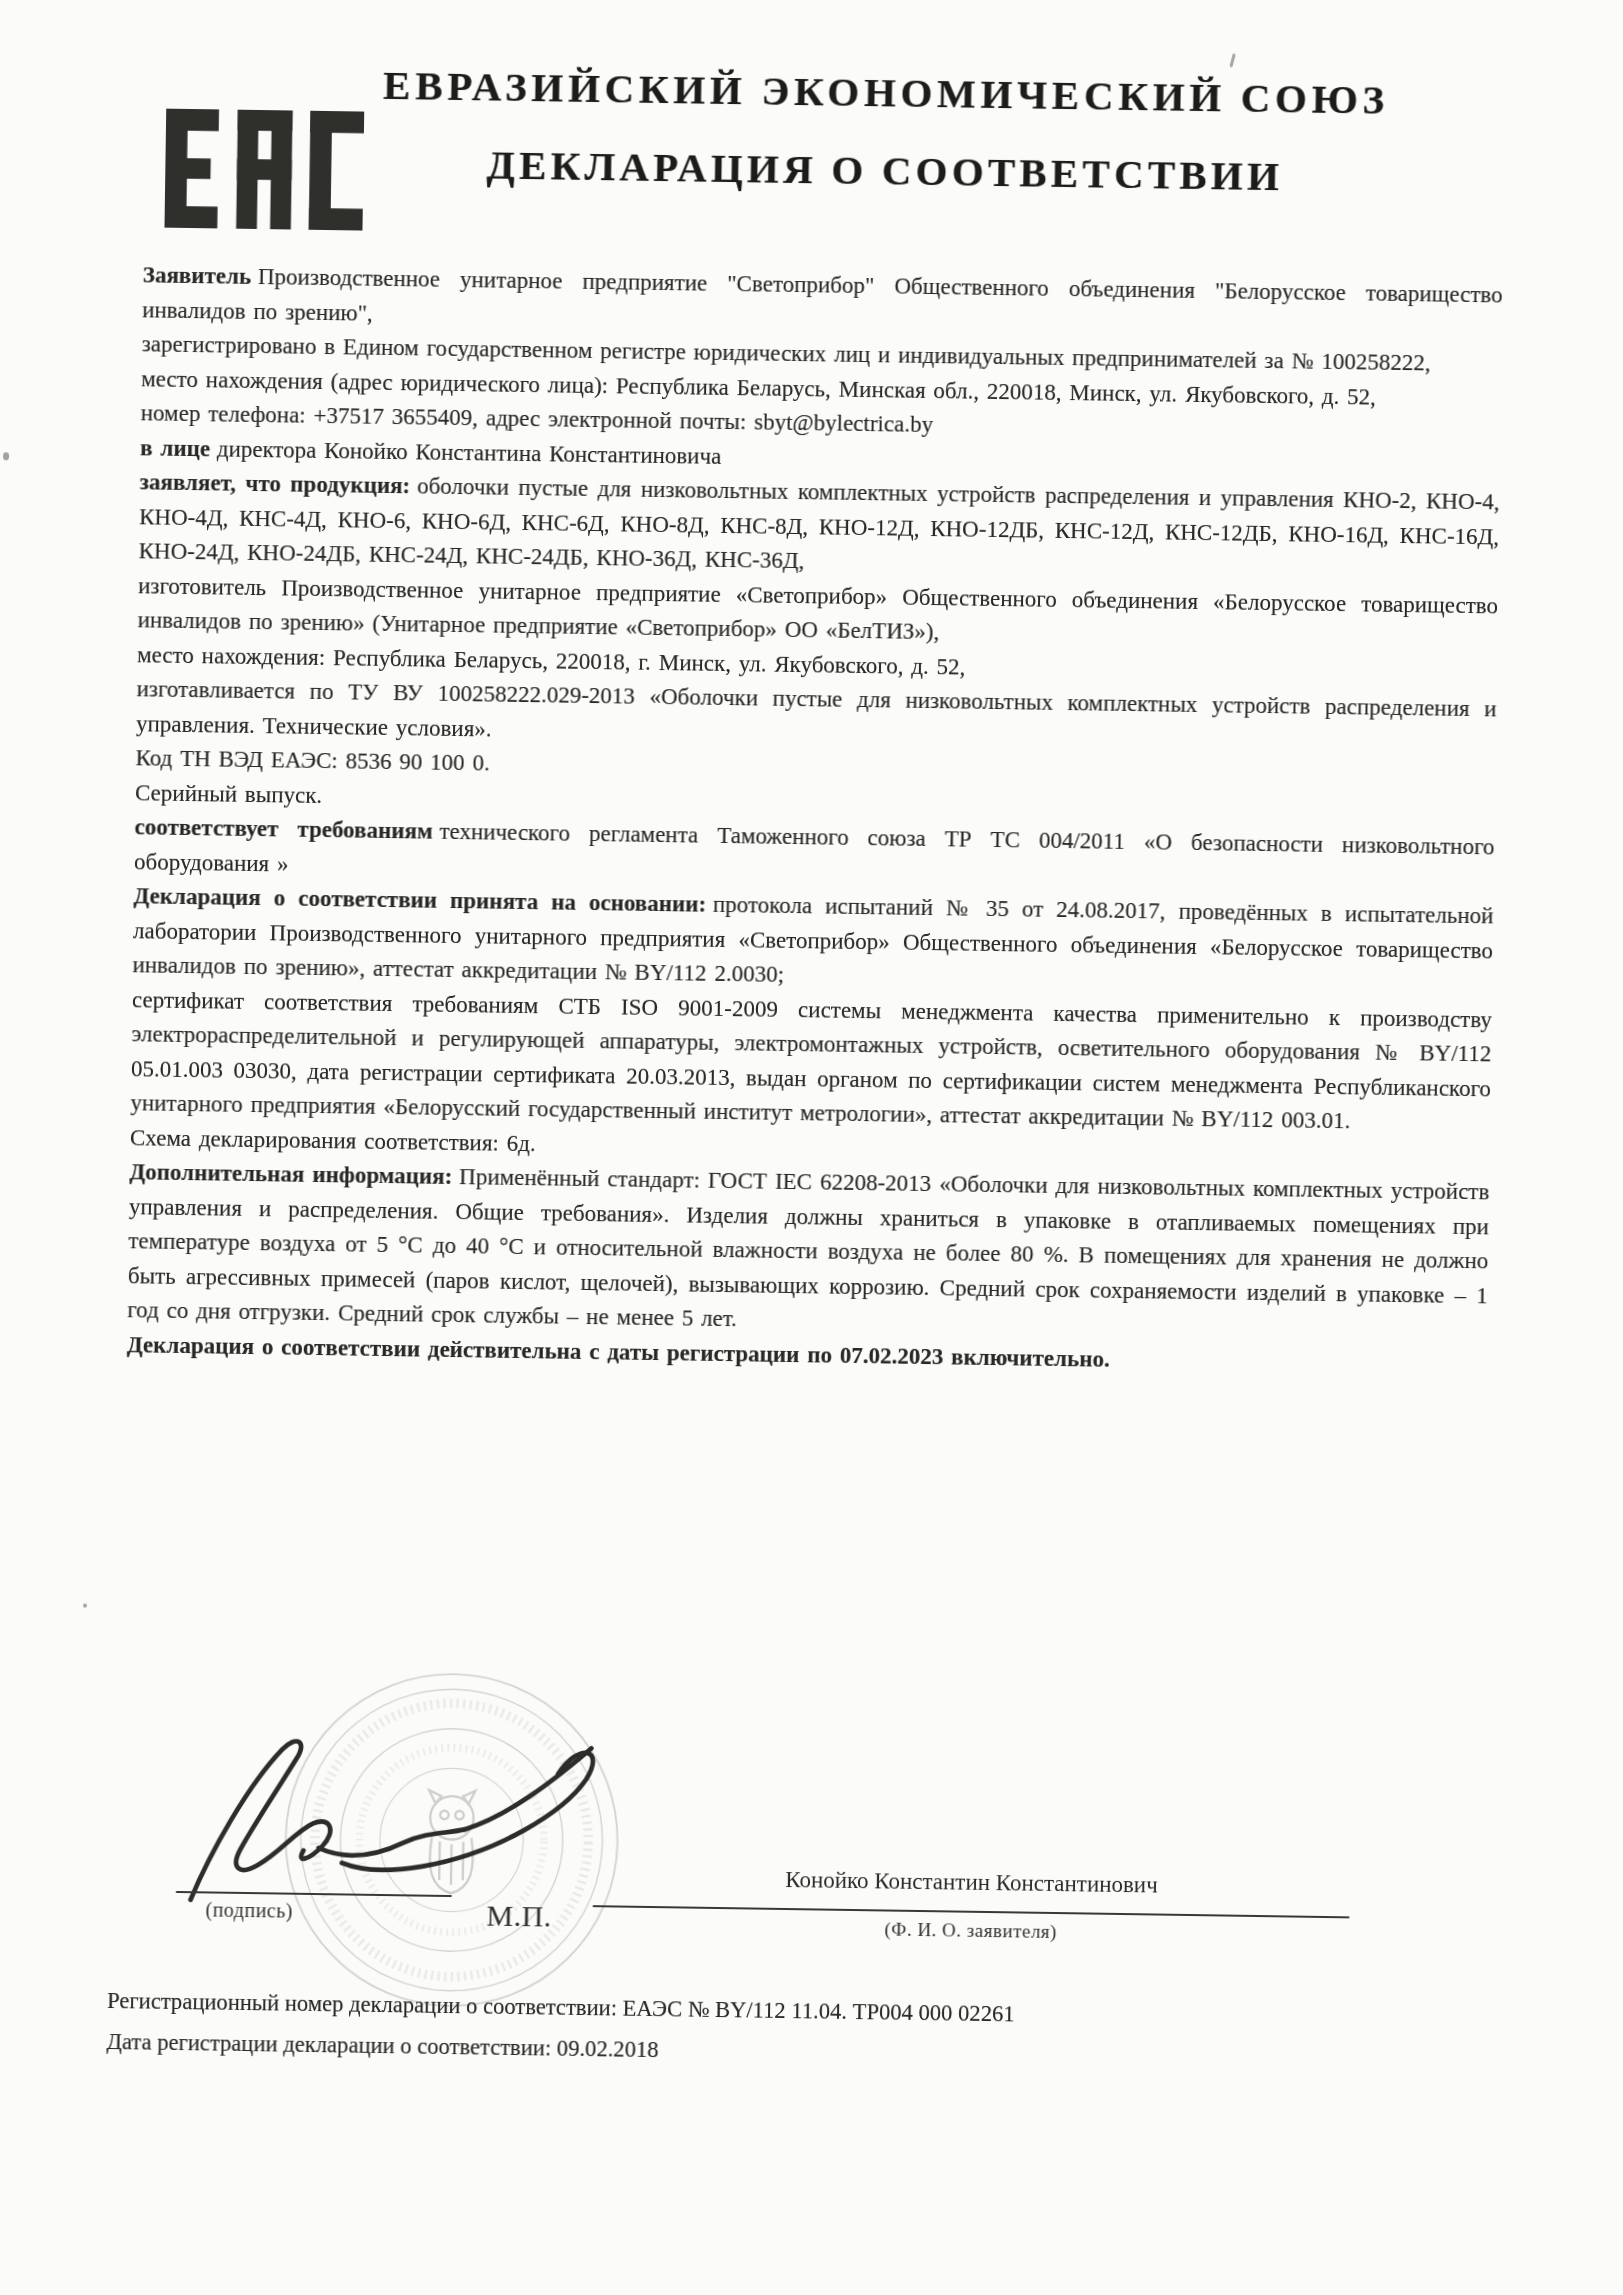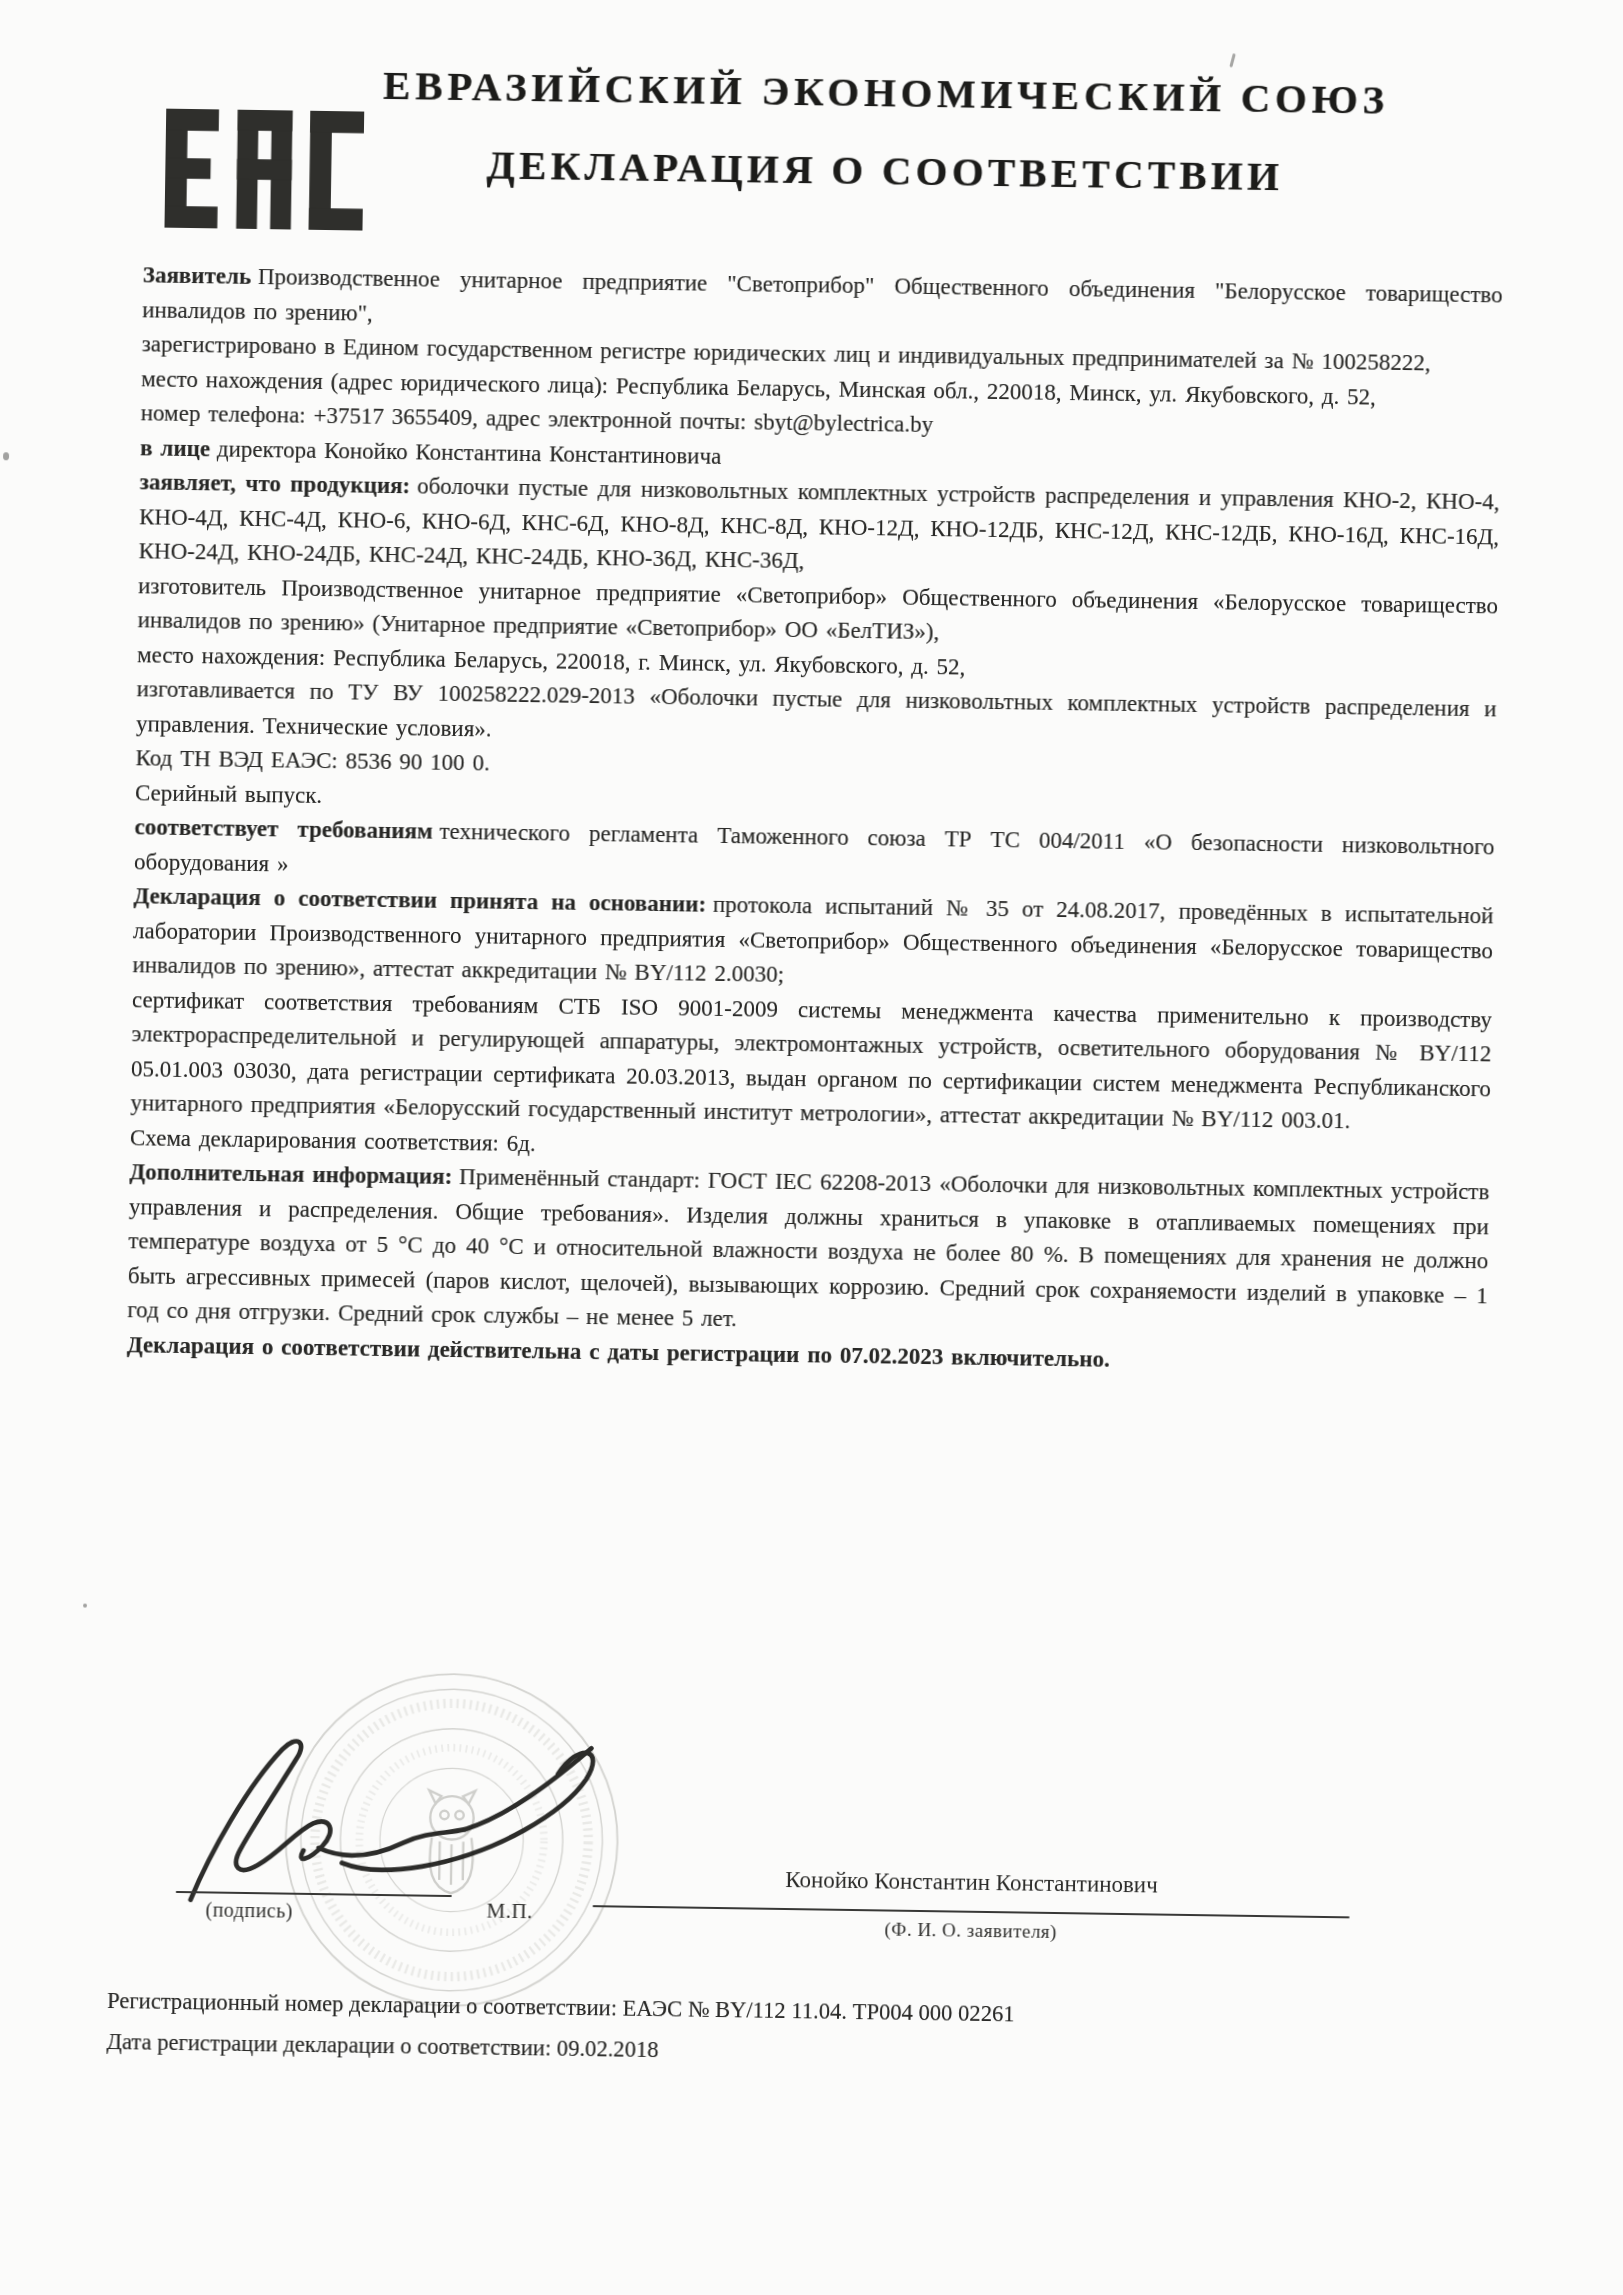--- a/index.html
+++ b/index.html
@@ -53,21 +53,21 @@
   .bodytext b.lead:empty{ display:none; }
   
   .sig{ position:absolute; left:0; top:1650px; width:1624px; height:448px; }
   .stamp{ position:absolute; left:306px; top:11.8px; width:344px; height:344px; opacity:.55; }
   .autograph{ position:absolute; left:165px; top:45px; width:476px; height:212px; }
   .sline{ position:absolute; height:2.4px; background:var(--line); border-radius:0.9px; }
   .sline.left{ left:203px; top:239px; width:276px; }
   .sline.right{ left:620px; top:247px; width:757px; }
   .cap{ position:absolute; font-size:20px; color:#333331; letter-spacing:0.5px; }
   .podpis{ left:233px; top:246px; }
-  .mp{ left:514px; top:242px; font-size:21px; }
+  .mp{ left:514px; top:242px; font-size:30px; }
   .name{ position:absolute; left:620px; top:206px; width:757px; text-align:center; font-size:23px; color:#2e2e2c; }
   .fio{ left:620px; top:256px; width:757px; text-align:center; font-size:19px; }
   
   .foot{ position:absolute; left:136px; top:1980px; width:1395px; font-size:22.6px; line-height:1.8;
          text-shadow: 0 0 0.5px rgba(30,30,30,.4); }
   
   .dot{ position:absolute; background:#5a5a57; border-radius:50%; opacity:.55; }
   .dot.a1{ left:9.4px; top:453px; width:5.7px; height:7.5px; }
   .dot.a2{ left:106px; top:1603px; width:4.2px; height:4.2px; }
   .tick{ position:absolute; left:1231px; top:36px; width:3.3px; height:14px; background:#6e6e6a;

